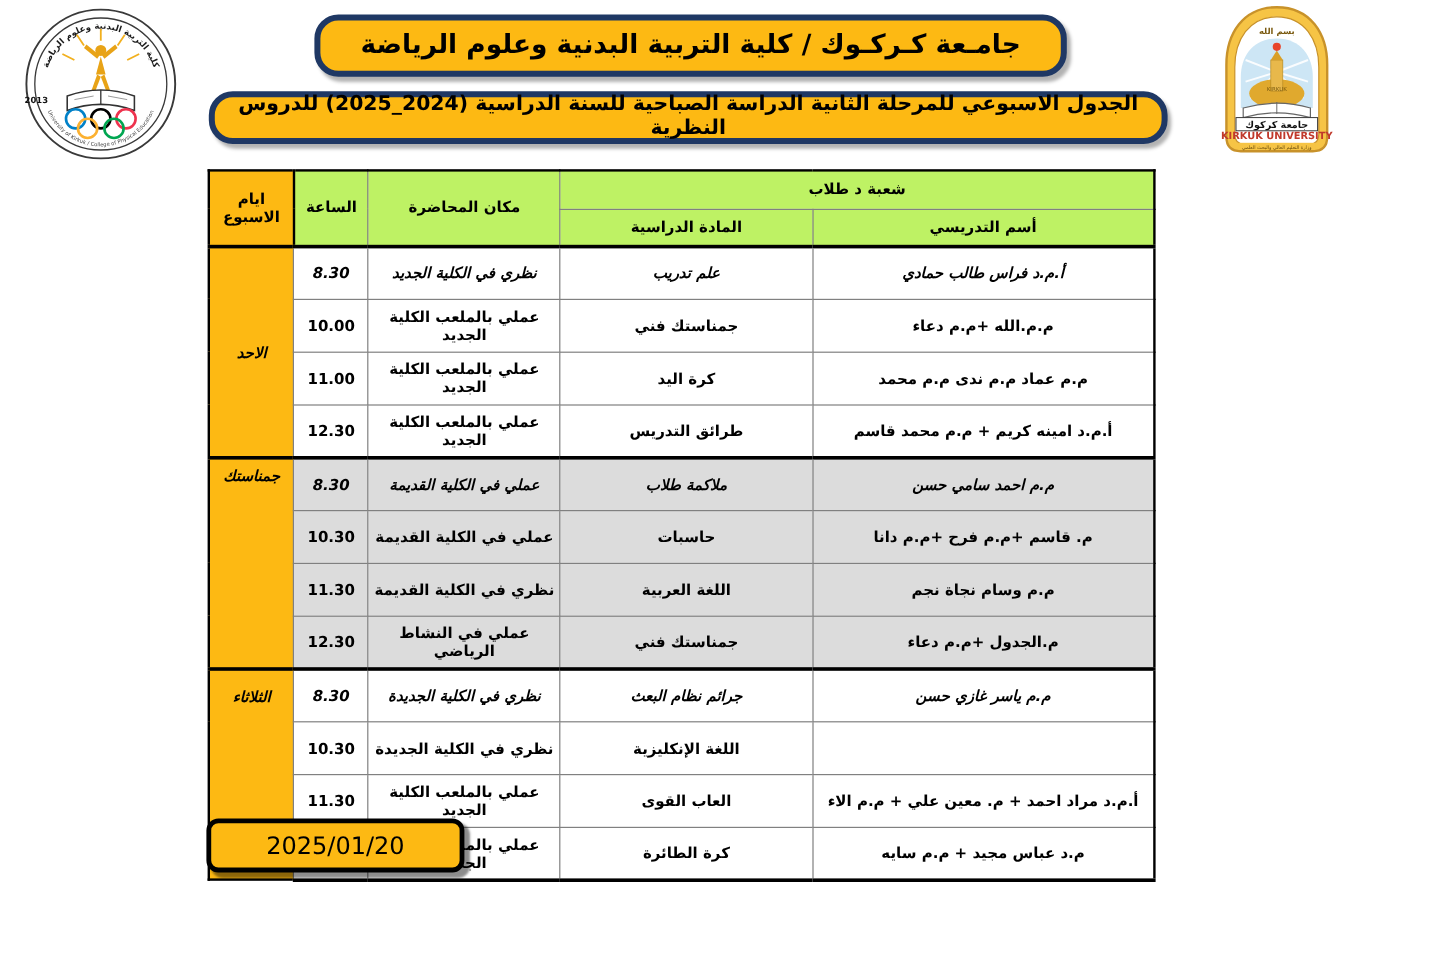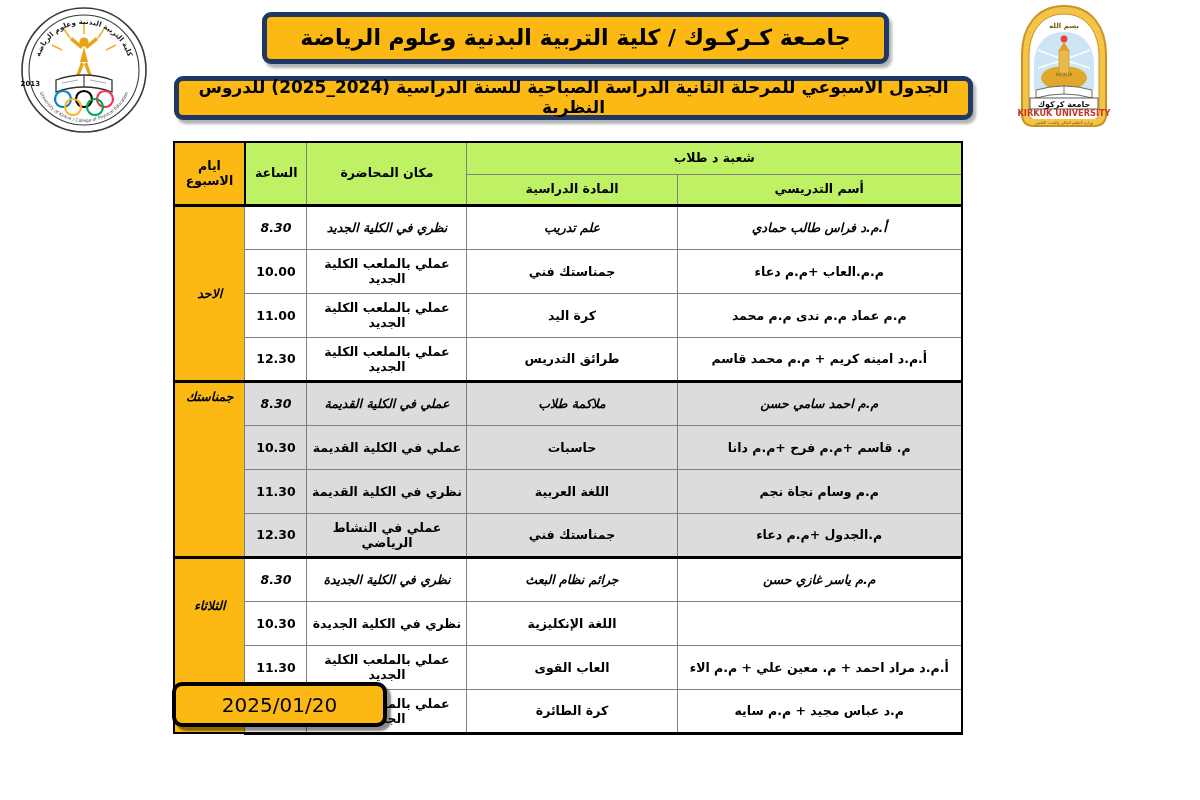--- a/index.html
+++ b/index.html
@@ -29,21 +29,21 @@
     top: 2px;
     width: 104px;
     height: 132px;
   }
 
   
   .banner {
     position: absolute;
     background: #FDB913;
     border: 5px solid #1F3864;
-    border-radius: 9px;
+    border-radius: 20px;
     box-sizing: border-box;
     display: flex;
     align-items: center;
     justify-content: center;
     box-shadow: 3px 4px 3px rgba(0,0,0,0.30);
     color: #000000;
     font-weight: bold;
     text-align: center;
     line-height: 1.15;
     direction: rtl;
@@ -126,21 +126,21 @@
   tr.group-start td { border-top: 3px solid #000000; font-style: italic; }
   tr.group-end td   { border-bottom: 3px solid #000000; }
 
   td.day-cell {
     font-size: 12.5px;
     font-weight: bold;
     border-right: 2px solid #000000;
   }
   td.day-cell.align-top     { vertical-align: top;    padding-top: 6px; }
   td.day-cell.align-middle  { vertical-align: middle; }
-  td.day-cell.align-upper   { vertical-align: top;    padding-top: 39px; }
+  td.day-cell.align-upper   { vertical-align: top;    padding-top: 14px; }
 
   
   .date-badge {
     position: absolute;
     left: 172px;
     top: 682px;
     width: 215px;
     height: 45px;
     background: #FDB913;
     border: 4px solid #000000;
@@ -275,21 +275,21 @@
     </thead>
     <tbody id="schedule-body">
         <tr class="r-body group-start">
           <td class="teacher">أ.م.د فراس طالب حمادي</td>
           <td class="subject">علم تدريب</td>
           <td class="place">نظري في الكلية الجديد</td>
           <td class="time">8.30</td>
           <td class="day-cell align-middle" rowspan="4">الاحد</td>
         </tr>
         <tr class="r-body">
-          <td class="teacher">م.م.العاب +م.م دعاء</td>
+          <td class="teacher">م.م.الله +م.م دعاء</td>
           <td class="subject">جمناستك فني</td>
           <td class="place">عملي بالملعب الكلية الجديد</td>
           <td class="time">10.00</td>
         </tr>
         <tr class="r-body">
           <td class="teacher">م.م عماد م.م ندى م.م محمد</td>
           <td class="subject">كرة اليد</td>
           <td class="place">عملي بالملعب الكلية الجديد</td>
           <td class="time">11.00</td>
         </tr>

